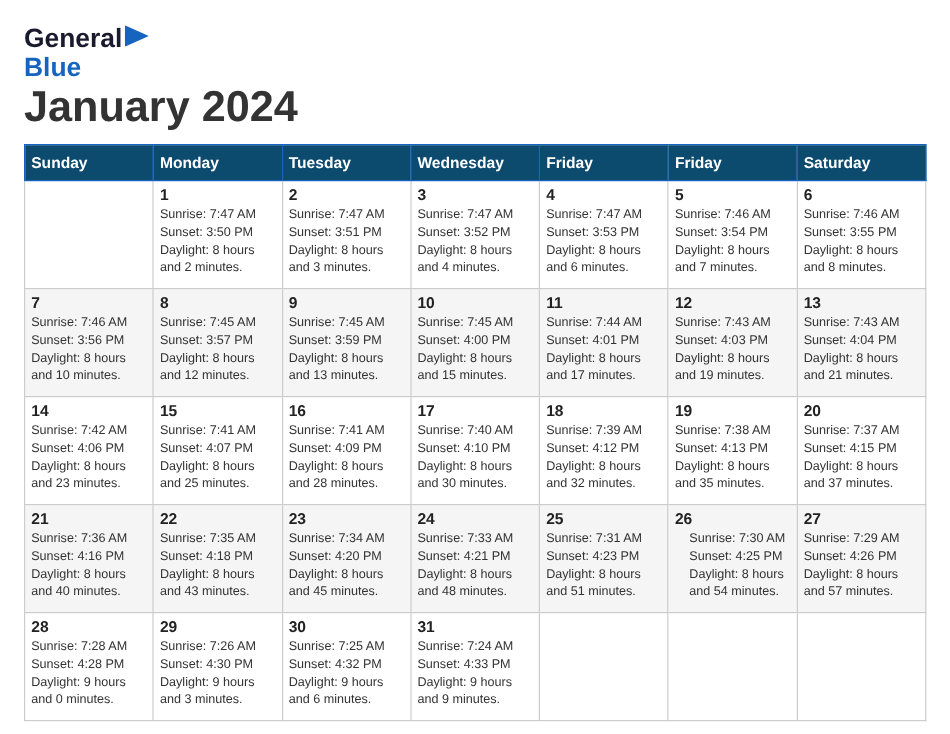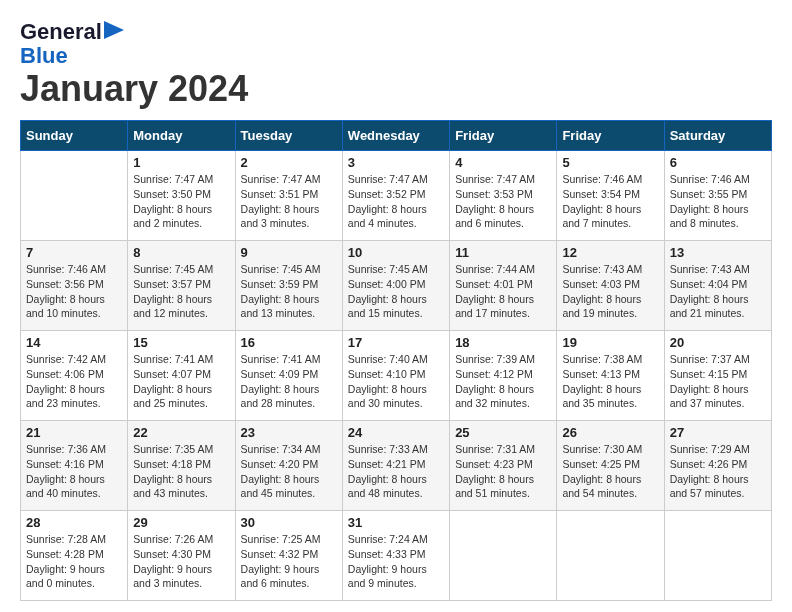--- a/index.html
+++ b/index.html
@@ -302,21 +302,21 @@
         </td>
         <td>
           <span class="day-num">25</span>
           <div class="day-info" style="white-space: pre-line;">Sunrise: 7:31 AM
 Sunset: 4:23 PM
 Daylight: 8 hours
 and 51 minutes.</div>
         </td>
         <td>
           <span class="day-num">26</span>
-          <div class="day-info" style="white-space: pre-line;">Sunrise: 7:30 AM
+          <div class="day-info" style="white-space: pre-line; margin-left: 12px;">Sunrise: 7:30 AM
 Sunset: 4:25 PM
 Daylight: 8 hours
 and 54 minutes.</div>
         </td>
         <td>
           <span class="day-num">27</span>
           <div class="day-info" style="white-space: pre-line;">Sunrise: 7:29 AM
 Sunset: 4:26 PM
 Daylight: 8 hours
 and 57 minutes.</div>

